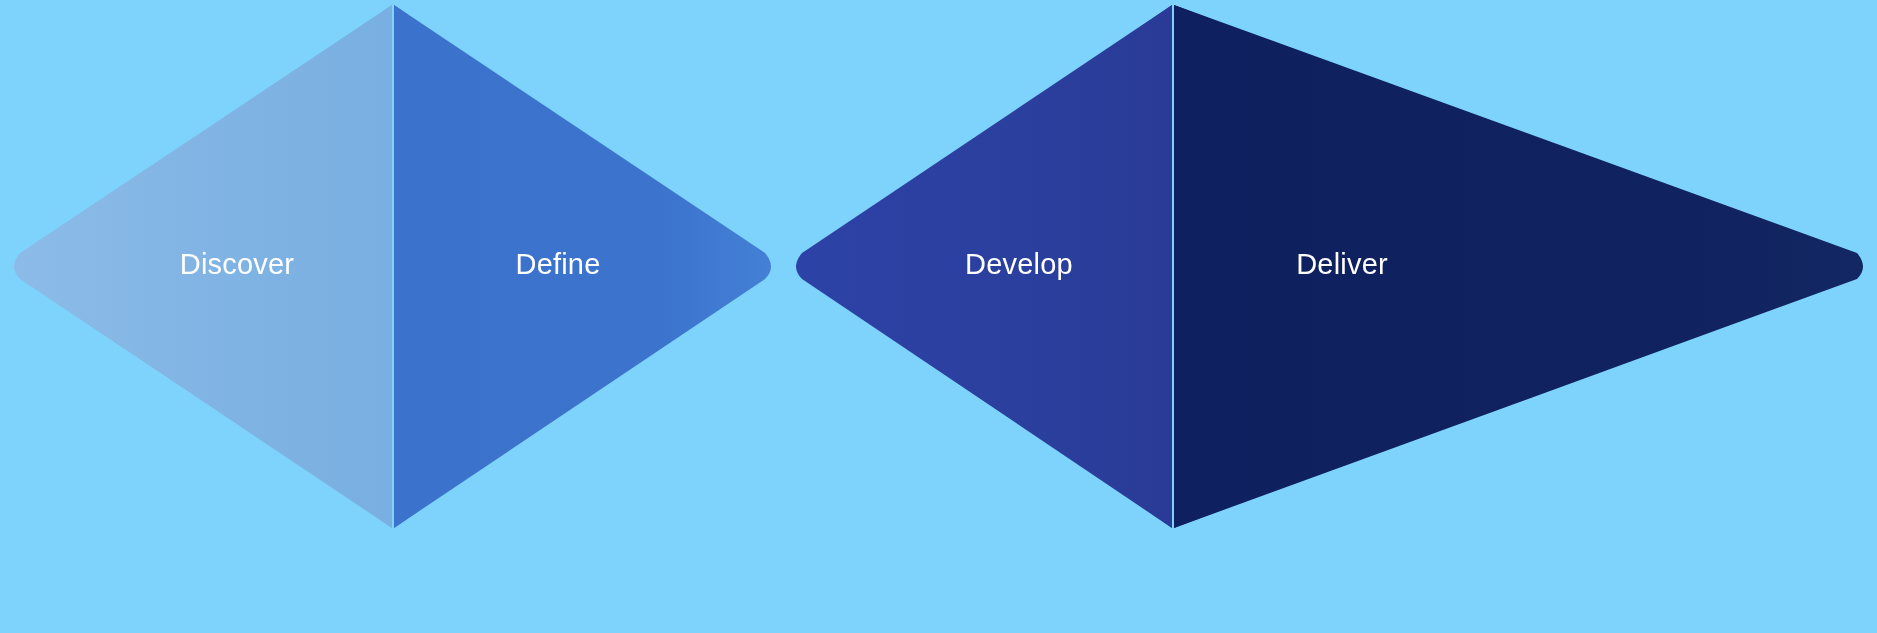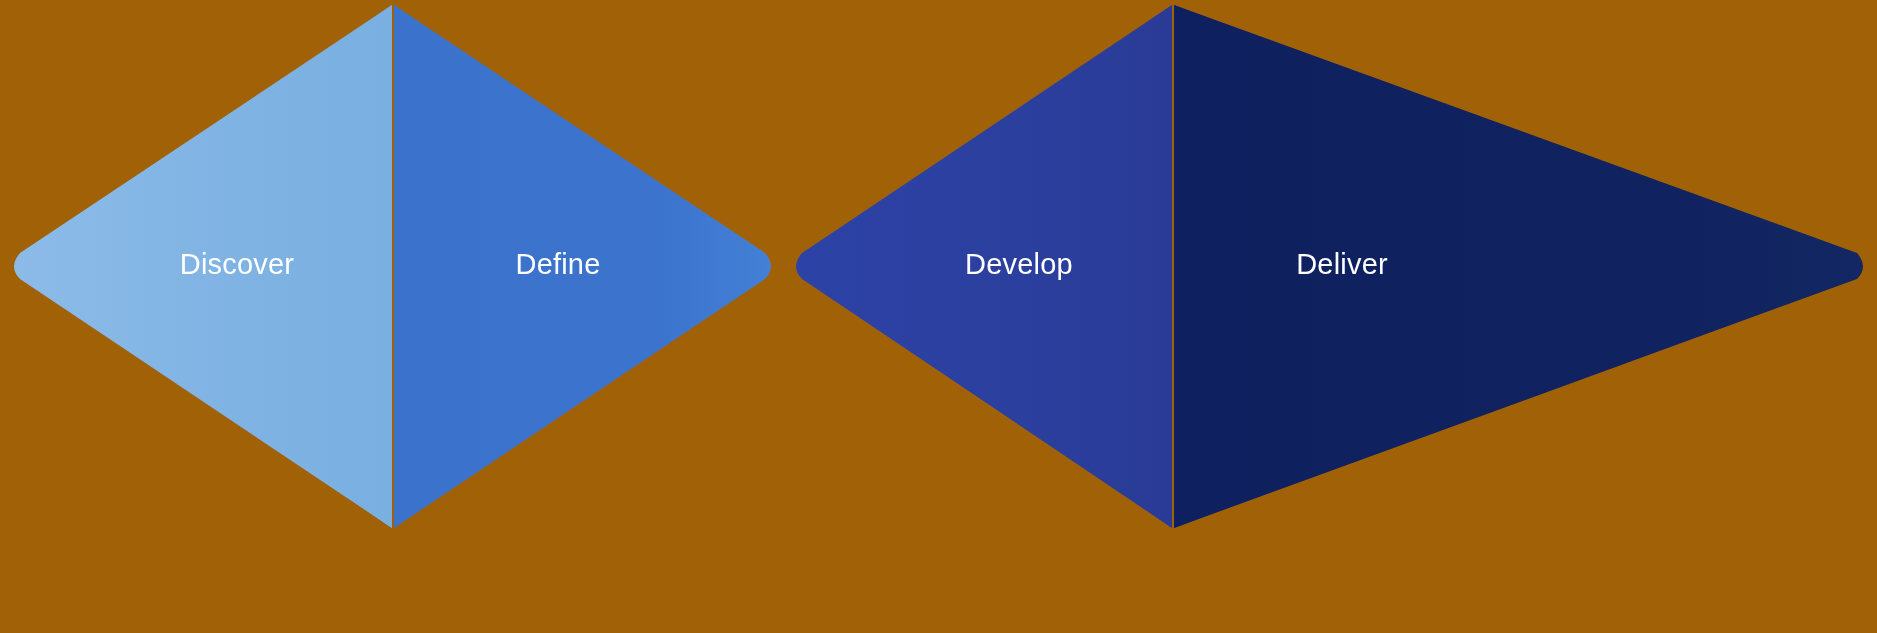--- a/index.html
+++ b/index.html
@@ -11,21 +11,21 @@
   body {
     width: 1877px;
     height: 633px;
     overflow: hidden;
     font-family: "Liberation Sans", sans-serif;
   }
   #stage {
     position: relative;
     width: 1877px;
     height: 633px;
-    background: #a16207;
+    background: #7dd3fc;
   }
   #diagram-svg {
     position: absolute;
     left: 0;
     top: 0;
     width: 1877px;
     height: 633px;
     display: block;
   }
   .phase-label {

